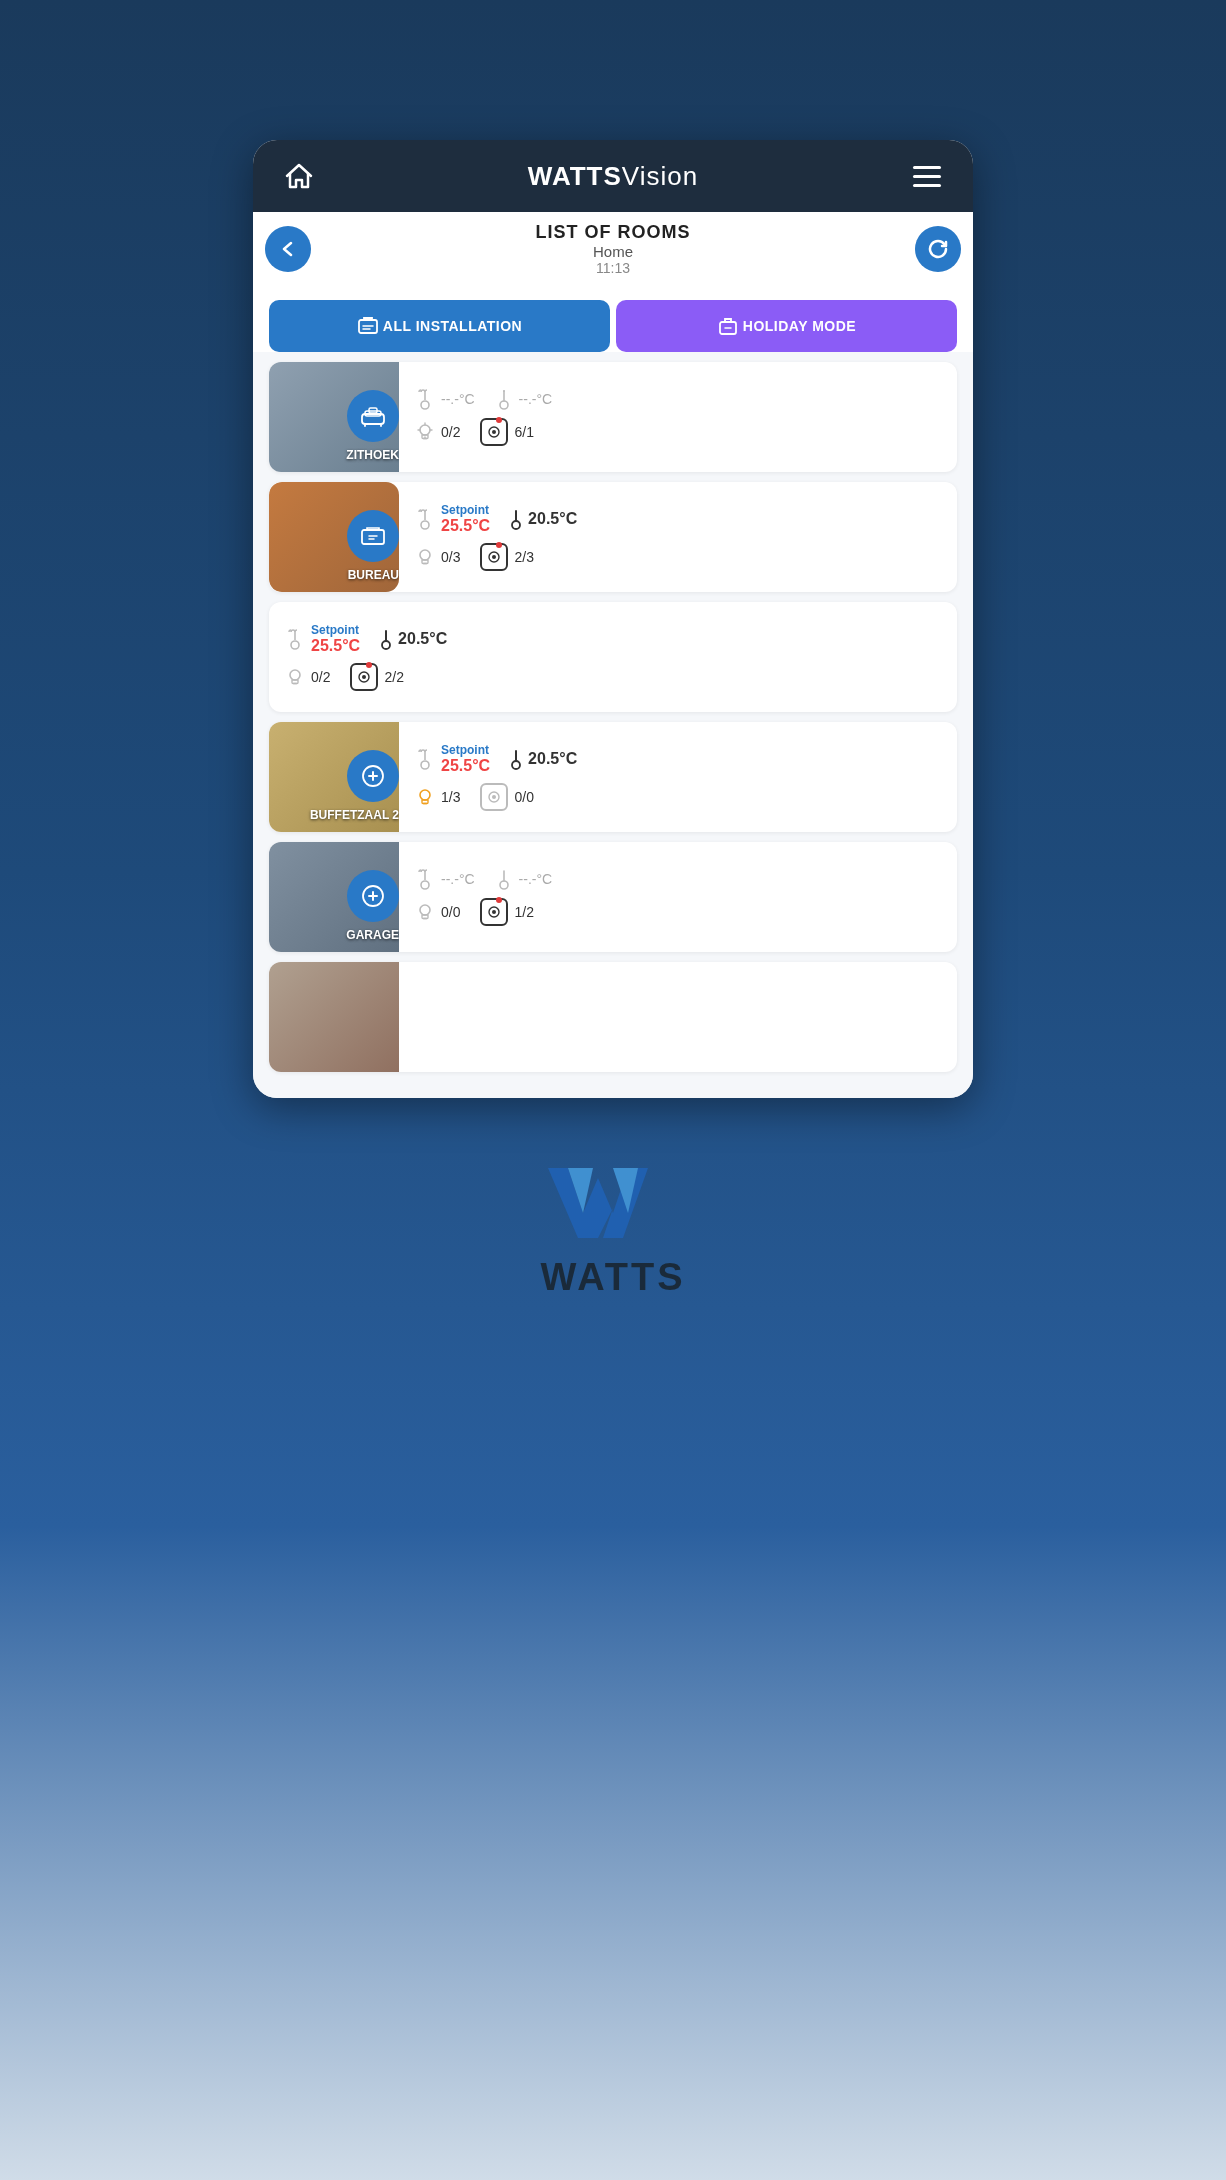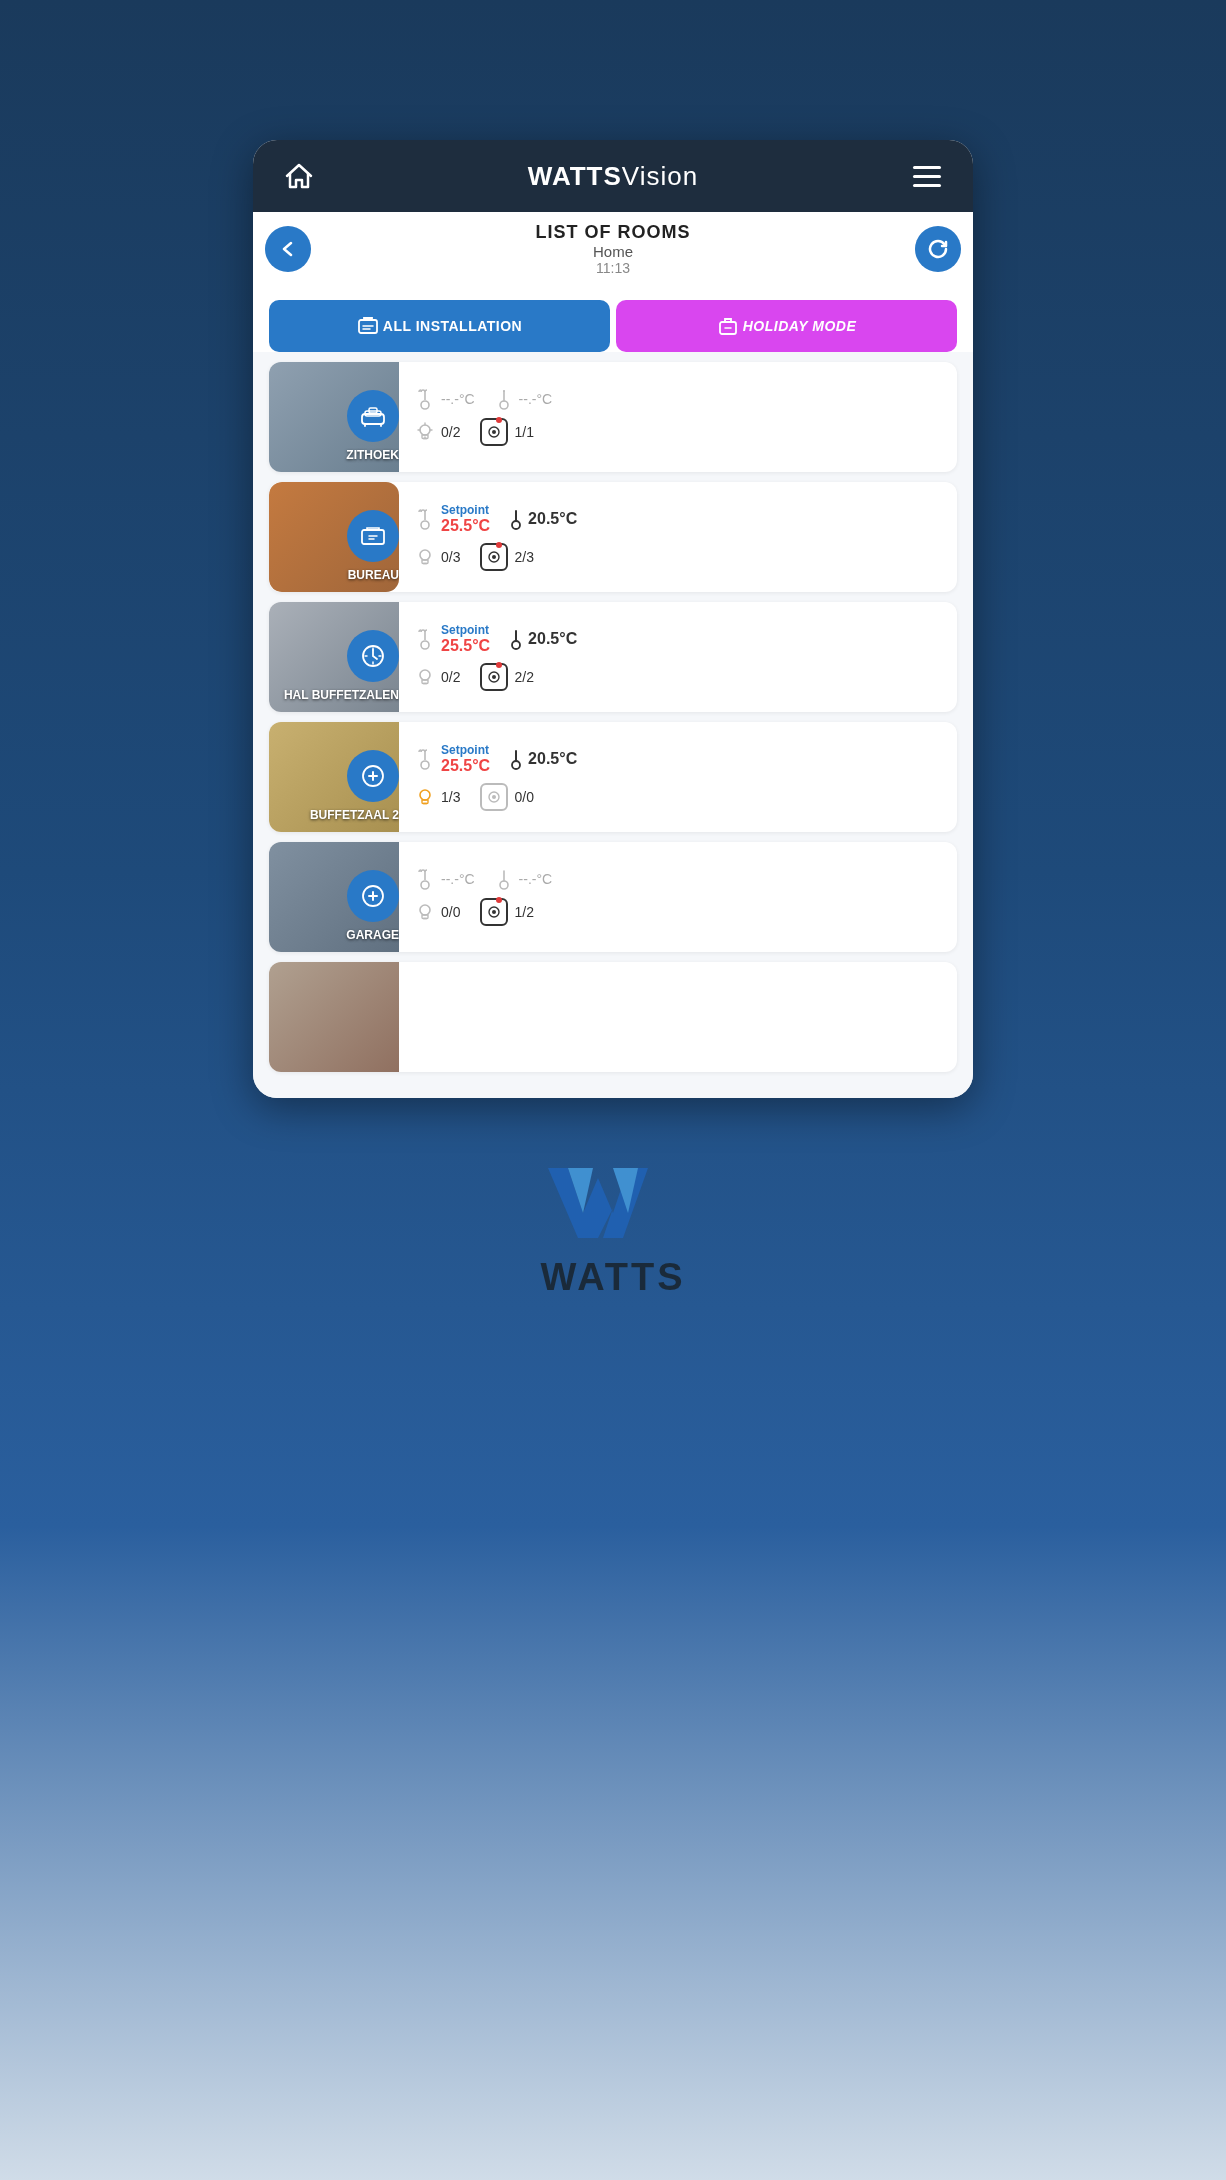--- a/index.html
+++ b/index.html
@@ -100,23 +100,22 @@
       font-weight: bold;
       letter-spacing: 0.5px;
       cursor: pointer;
       display: flex; align-items: center; justify-content: center; gap: 4px;
     }
     .tab-active {
       background: #2979c7;
       color: #fff;
     }
     .tab-inactive {
-      background: #d946ef;
+      background: #8b5cf6;
       color: #fff;
-      font-style: italic;
     }
     
     .rooms-list {
       background: #f5f7fa;
       padding: 10px 16px 16px;
     }
     .room-card {
       background: #fff;
       border-radius: 12px;
       margin-bottom: 10px;
@@ -337,21 +336,21 @@
             <span class="count-value">0/2</span>
           </div>
           <div class="data-item">
             <div class="icon-thermostat">
               <div class="icon-thermostat-dot"></div>
               <svg width="16" height="16" viewBox="0 0 16 16" fill="none">
                 <circle cx="8" cy="8" r="5" stroke="#333" stroke-width="1.4"></circle>
                 <circle cx="8" cy="8" r="2" fill="#333"></circle>
               </svg>
             </div>
-            <span class="count-value">1/1</span>
+            <span class="count-value">6/1</span>
           </div>
         </div>
       </div>
     </div>
 
     <div class="room-card">
       <div class="room-image img-bureau">
         <div class="room-image-overlay">
           <div class="room-icon-circle">
             <svg width="28" height="28" viewBox="0 0 28 28" fill="none">
@@ -401,32 +400,20 @@
                 <circle cx="8" cy="8" r="2" fill="#333"></circle>
               </svg>
             </div>
             <span class="count-value">2/3</span>
           </div>
         </div>
       </div>
     </div>
 
     <div class="room-card">
-      <div class="room-image img-hal">
-        <div class="room-image-overlay">
-          <div class="room-icon-circle">
-            <svg width="28" height="28" viewBox="0 0 28 28" fill="none">
-              <circle cx="14" cy="14" r="10" stroke="#fff" stroke-width="1.8"></circle>
-              <path d="M14 8v6l4 3" stroke="#fff" stroke-width="1.8" stroke-linecap="round"></path>
-              <path d="M6 14h2M20 14h2M14 6v2M14 20v2" stroke="#fff" stroke-width="1.5" stroke-linecap="round"></path>
-            </svg>
-          </div>
-          <div class="room-name">HAL BUFFETZALEN</div>
-        </div>
-      </div>
       <div class="room-data">
         <div class="room-row">
           <div class="data-item">
             <svg width="20" height="22" viewBox="0 0 20 22" fill="none">
               <path d="M6 4c0-1 1-2 2-2s2 1 2 2v8" stroke="#bbb" stroke-width="1.6"></path>
               <path d="M4 4c0-1 1-2 2-2M10 4c0-1 1-2 2-2" stroke="#bbb" stroke-width="1.4"></path>
               <circle cx="10" cy="17" r="4" stroke="#bbb" stroke-width="1.6"></circle>
             </svg>
             <div>
               <div class="setpoint-label">Setpoint</div>

